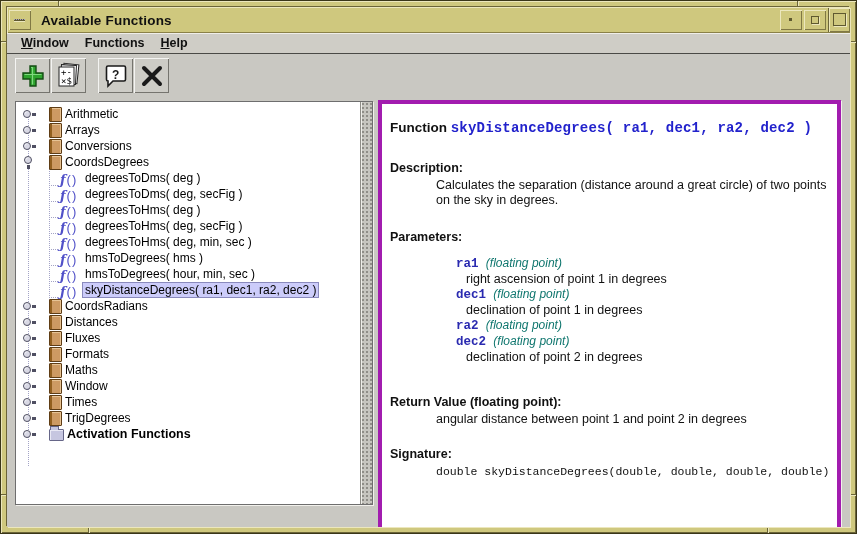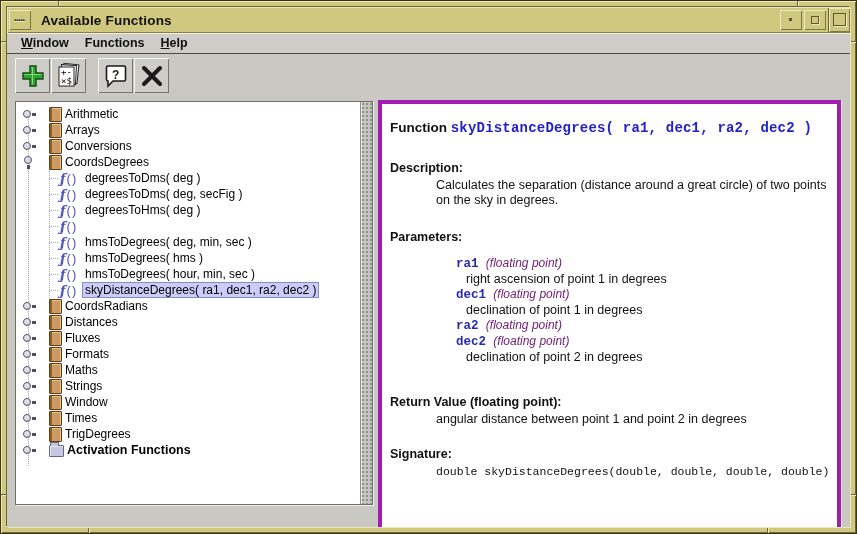--- a/index.html
+++ b/index.html
@@ -50,21 +50,21 @@
     border:1px solid #6e6e6e; box-shadow:1px 1px 0 #f2f1ec; background:#fff; display:flex; }
   .tree-viewport { flex:1; position:relative; overflow:hidden; background:#fff; }
   .tree-scrollbar { flex:0 0 12px; background-color:#c6c5bf;
     background-image: radial-gradient(circle, #8e8d87 28%, rgba(0,0,0,0) 32%);
     background-size:4px 4px; border-left:1px solid #8e8d87; box-shadow: inset 1px 0 0 #efefea; }
 
   .guide { position:absolute; border-left:1px dotted #a3a3c6; width:0; }
   #tree-rows { position:absolute; left:0; top:4px; right:0; }
   .trow { display:flex; align-items:center; height:16px; white-space:nowrap; }
   .trow.cat { padding-left:6px; }
-  .trow.fn  { padding-left:33px; }
+  .trow.fn  { padding-left:33px;align-items:flex-end; }
   .dash { width:9px; height:0; border-top:1px dotted #a3a3c6; margin-right:2px; }
 
   .handle { width:14px; height:14px; position:relative; flex:0 0 14px; }
   .handle .ring { position:absolute; left:1px; top:3px; width:8px; height:8px; border:1px solid #4f4f62;
     border-radius:50%; background:#d8d8e4; box-shadow: inset 1px 1px 0 #f2f2f8; }
   .handle .stem { position:absolute; left:10px; top:6px; width:4px; height:3px; background:#4f4f62; }
   .handle.expanded .ring { left:2px; top:1px; }
   .handle.expanded .stem { left:5px; top:10px; width:3px; height:4px; }
 
   .book { width:13px; height:15px; flex:0 0 13px; margin-left:13px; background:#cd9a63;
@@ -90,21 +90,21 @@
   .doc-header { margin:10px 0 0 2px; font-size:13.5px; font-weight:bold; white-space:nowrap; }
   .doc-header .sig-blue { font-family:"Liberation Mono","DejaVu Sans Mono",monospace;
     color:#2222cc; font-size:14px; letter-spacing:0.2px; }
   .doc-label { font-weight:bold; font-size:12.5px; margin-left:2px; }
   .sec-desc-label { margin-top:25px; }
   .body-text { margin-top:3px; margin-left:48px; line-height:15px; max-width:400px; }
   .sec-params-label { margin-top:22px; }
   .param-list { margin-top:12px; }
   .p-head { margin-left:48px; line-height:15px; }
   .p-name { font-family:"Liberation Mono","DejaVu Sans Mono",monospace; font-weight:bold; color:#2a2ab0; font-size:12.5px;margin-left:20px; }
-  .p-type { font-style:italic; font-size:12px; color:#701a75; margin-left:4px;margin-top:24px; }
+  .p-type { font-style:italic; font-size:12px; color:#0f766e; margin-left:4px;margin-top:24px; }
   .p-desc { margin-left:78px; line-height:15px; }
   .sec-return-label { margin-top:30px; }
   .sec-sig-label { margin-top:20px; }
   .sig-text { font-family:"Liberation Mono","DejaVu Sans Mono",monospace; font-size:11.5px; }
 </style>
 </head>
 <body>
 
 <div class="window">
 
@@ -220,25 +220,26 @@
     <span class="tlabel">degreesToDms( deg, secFig )</span>
   </div>
               <div class="trow fn">
     <span class="dash"></span>
     <span class="ficon"></span>
     <span class="tlabel">degreesToHms( deg )</span>
   </div>
               <div class="trow fn">
     <span class="dash"></span>
     <span class="ficon"></span>
-  </div>
-              <div class="trow fn">
-    <span class="dash"></span>
-    <span class="ficon"></span>
-    <span class="tlabel">hmsToDegrees( deg, min, sec )</span>
+    <span class="tlabel">degreesToHms( deg, secFig )</span>
+  </div>
+              <div class="trow fn">
+    <span class="dash"></span>
+    <span class="ficon"></span>
+    <span class="tlabel">degreesToHms( deg, min, sec )</span>
   </div>
               <div class="trow fn">
     <span class="dash"></span>
     <span class="ficon"></span>
     <span class="tlabel">hmsToDegrees( hms )</span>
   </div>
               <div class="trow fn">
     <span class="dash"></span>
     <span class="ficon"></span>
     <span class="tlabel">hmsToDegrees( hour, min, sec )</span>
@@ -280,28 +281,20 @@
     <span class="book"></span>
     <span class="tlabel">Formats</span>
   </div>
               <div class="trow cat">
     <span class="handle">
                   <span class="ring"></span>
                   <span class="stem"></span>
                 </span>
     <span class="book"></span>
     <span class="tlabel">Maths</span>
-  </div>
-              <div class="trow cat">
-    <span class="handle">
-                  <span class="ring"></span>
-                  <span class="stem"></span>
-                </span>
-    <span class="book"></span>
-    <span class="tlabel">Strings</span>
   </div>
               <div class="trow cat">
     <span class="handle">
                   <span class="ring"></span>
                   <span class="stem"></span>
                 </span>
     <span class="book"></span>
     <span class="tlabel">Window</span>
   </div>
               <div class="trow cat">

